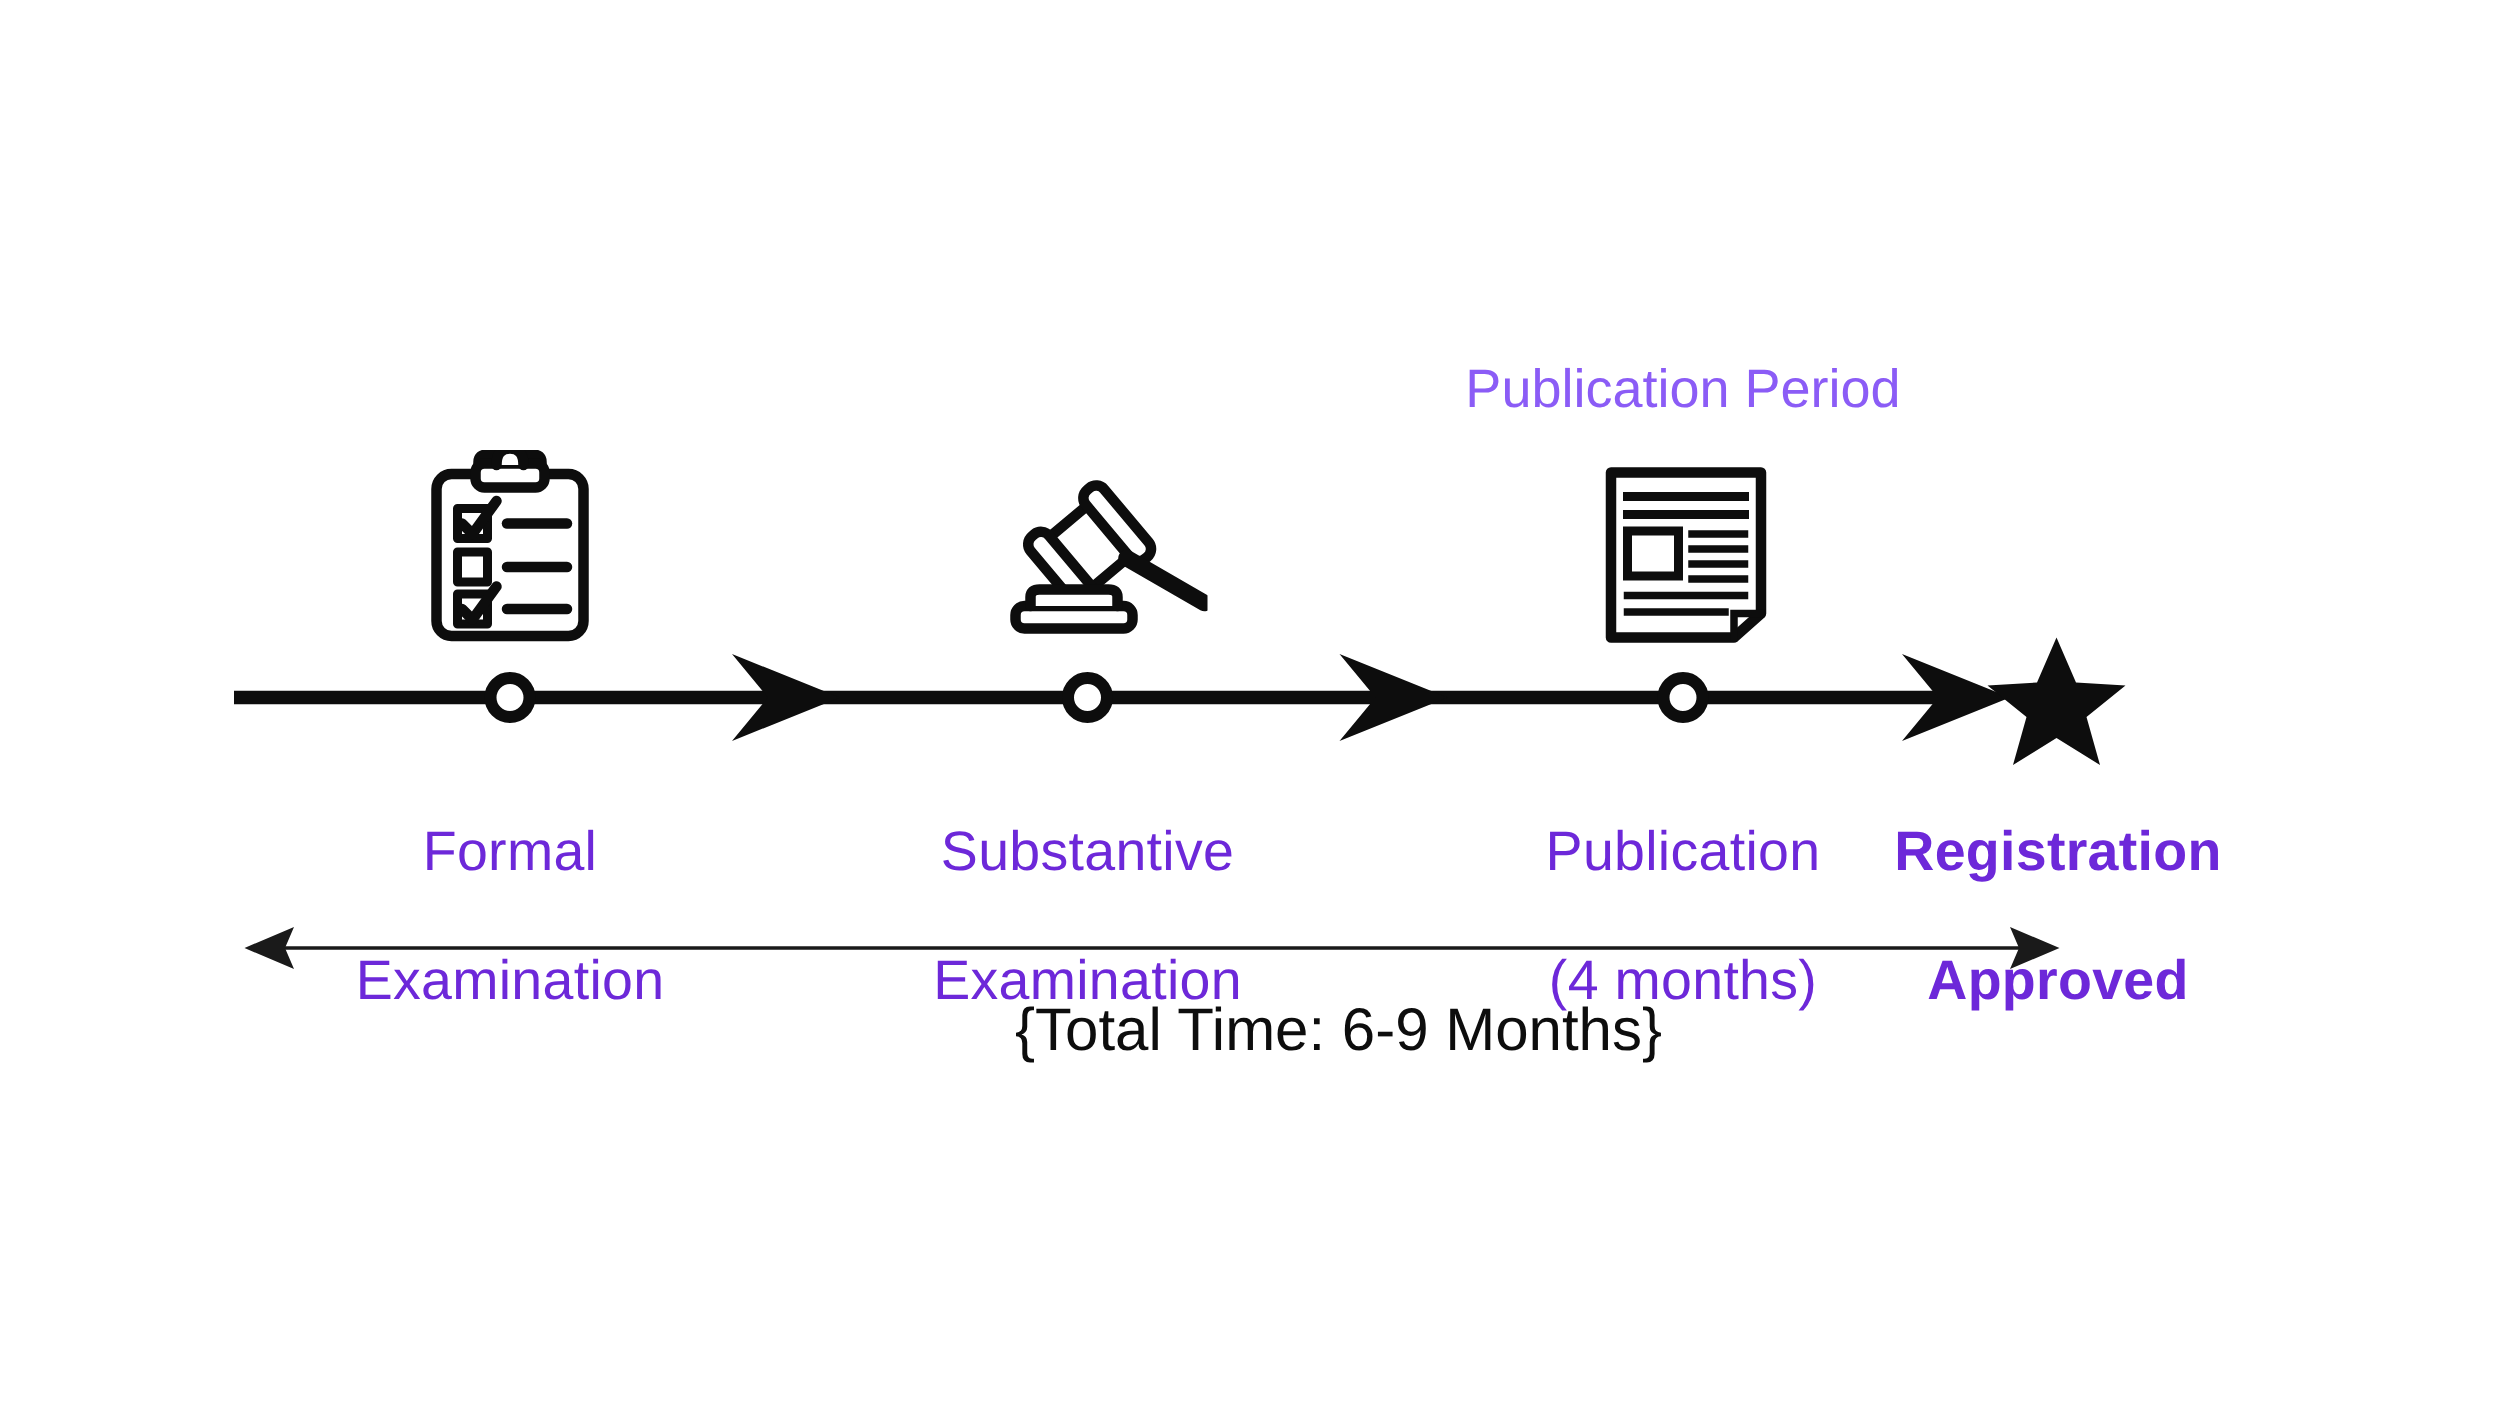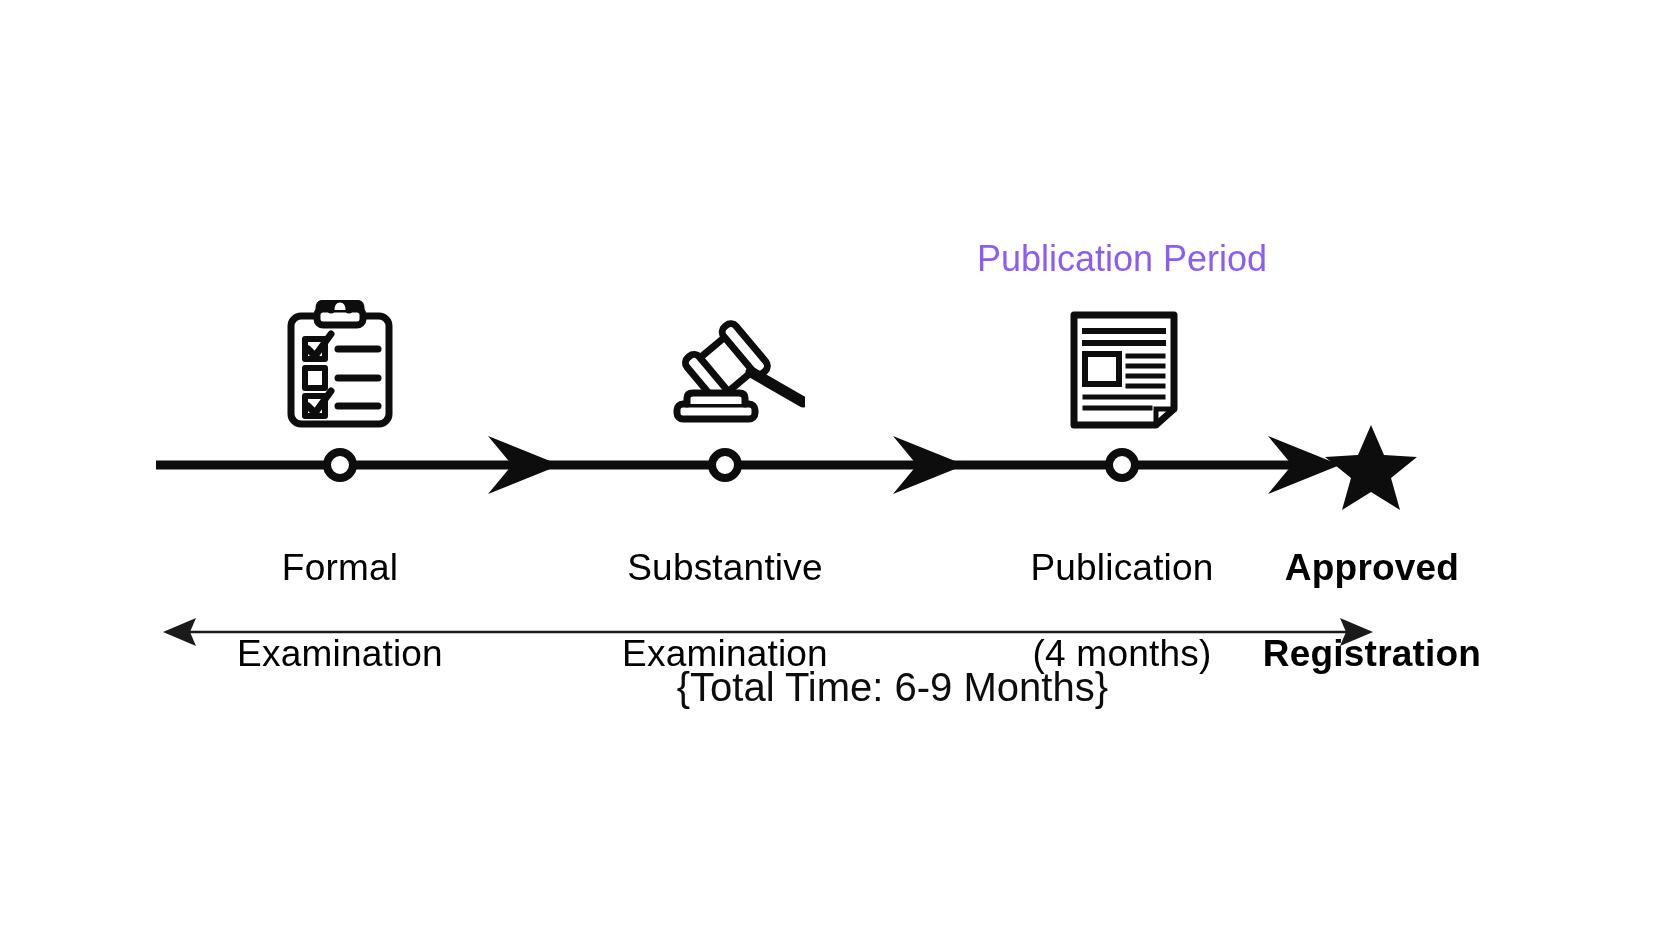--- a/index.html
+++ b/index.html
@@ -21,21 +21,21 @@
     width: 1666px;
     height: 937px;
   }
 
   
   .stage-label {
     position: absolute;
     text-align: center;
     font-size: 37px;
     line-height: 43px;
-    color: #000000;
+    color: #6d28d9;
     letter-spacing: 0.2px;
     white-space: pre-line;
     font-weight: 400;
   }
   .stage-label.bold { font-weight: 700; }
 
   .period-label {
     position: absolute;
     font-size: 36px;
     line-height: 42px;
@@ -171,17 +171,17 @@
   <div>Substantive</div>
   <div>Examination</div>
 </div>
 
 <div class="stage-label" style="left:972px; top:503px; width:300px;text-align:center;">
   <div>Publication</div>
   <div>(4 months)</div>
 </div>
 
 <div class="stage-label bold" style="left:1222px; top:503px; width:300px;">
+  <div>Registration</div>
   <div>Approved</div>
-  <div>Registration</div>
 </div>
 
 <div class="total-label" style="left:468px; top:663px; width:640px;">{Total Time: 6-9 Months}</div>
 
 </body></html>

